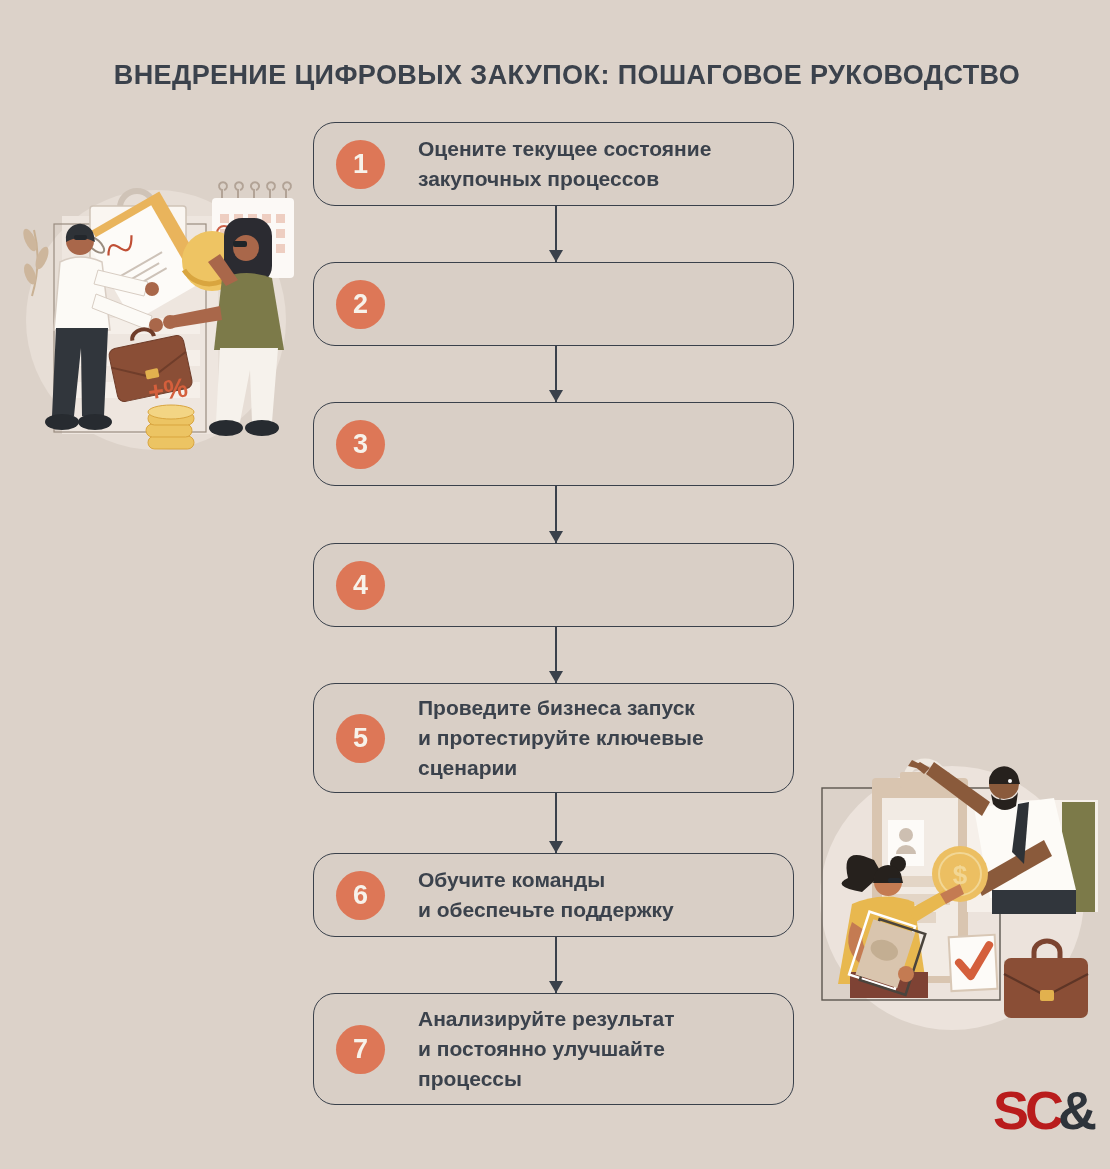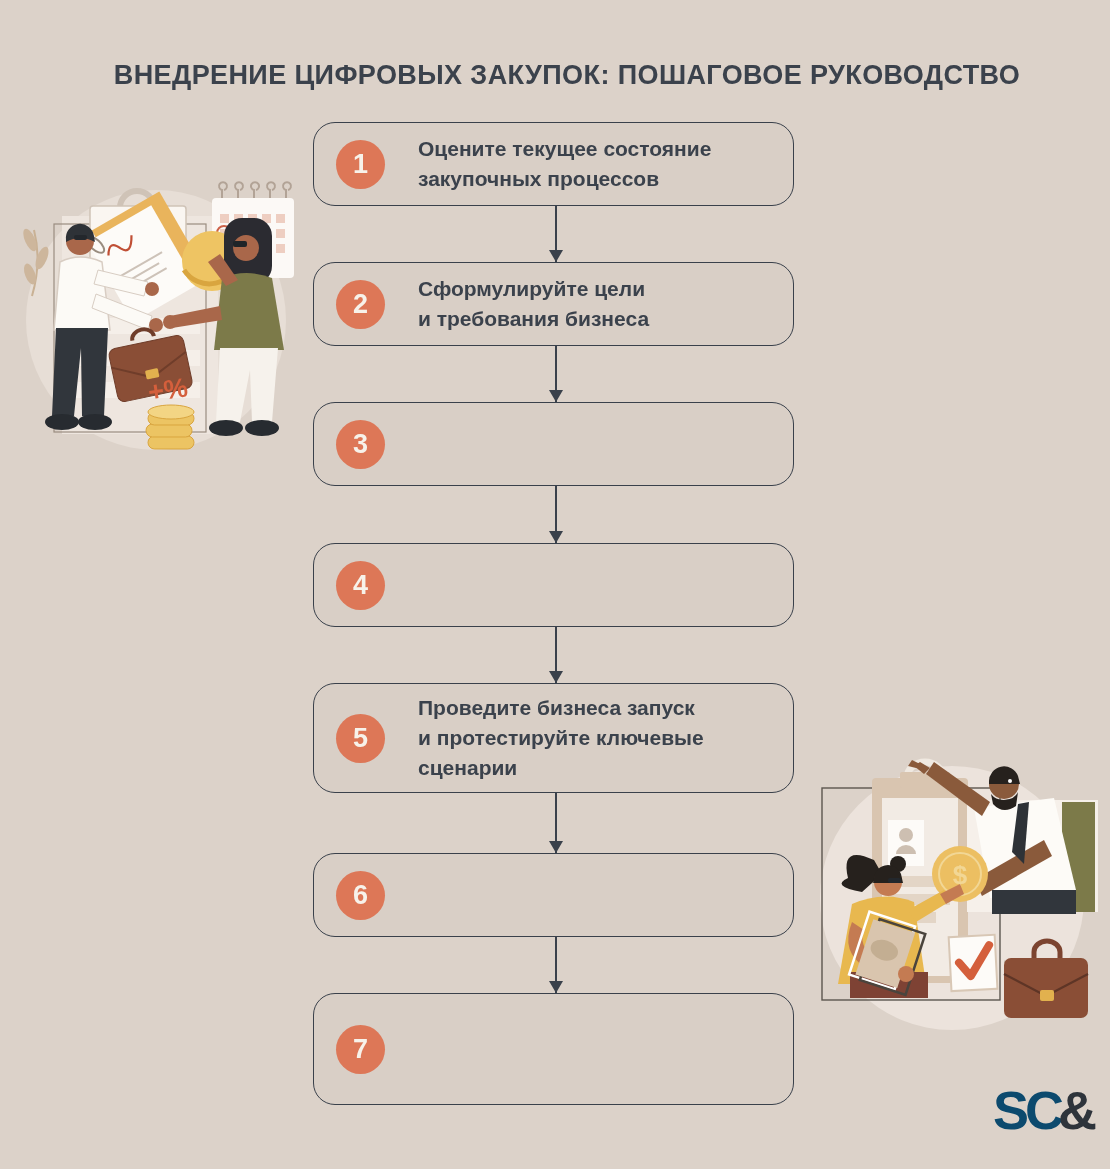--- a/index.html
+++ b/index.html
@@ -64,21 +64,21 @@
   }
   .illu{position:absolute;}
   .logo{
     position:absolute;
     left:993px;top:1083px;
     font-size:54px;
     font-weight:700;
     letter-spacing:-4px;
     line-height:1;
   }
-  .logo-sc{color:#0c4a6e;}
+  .logo-sc{color:#b91c1c;}
   .logo-amp{color:#2e343b;margin-left:-2px;}
 </style>
 </head>
 <body>
 
 <div class="page">
 
   <h1 class="title">ВНЕДРЕНИЕ ЦИФРОВЫХ ЗАКУПОК: ПОШАГОВОЕ РУКОВОДСТВО</h1>
 
   <svg class="illu" style="left:10px;top:178px;" width="290" height="285" viewBox="0 0 290 285">
@@ -253,22 +253,20 @@
     <div class="badge">1</div>
     <div class="step-text">Оцените текущее состояние
 закупочных процессов</div>
   </div>
   <div class="arrow" style="top:206px;height:56px">
       <span class="head"></span>
     </div>
 
   <div class="step" style="top:262px;height:84px">
     <div class="badge">2</div>
-    <div class="step-text">Сформулируйте цели
-и требования бизнеса</div>
   </div>
   <div class="arrow" style="top:346px;height:56px">
       <span class="head"></span>
     </div>
 
   <div class="step" style="top:402px;height:84px">
     <div class="badge">3</div>
   </div>
   <div class="arrow" style="top:486px;height:57px">
       <span class="head"></span>
@@ -286,26 +284,31 @@
     <div class="step-text">Проведите бизнеса запуск
 и протестируйте ключевые
 сценарии</div>
   </div>
   <div class="arrow" style="top:793px;height:60px">
       <span class="head"></span>
     </div>
 
   <div class="step" style="top:853px;height:84px">
     <div class="badge">6</div>
+    <div class="step-text">Обучите команды
+и обеспечьте поддержку</div>
   </div>
   <div class="arrow" style="top:937px;height:56px">
       <span class="head"></span>
     </div>
 
   <div class="step" style="top:993px;height:112px">
     <div class="badge">7</div>
+    <div class="step-text">Анализируйте результат
+и постоянно улучшайте
+процессы</div>
   </div>
 
   <div class="logo">
     <span class="logo-sc">SC</span><span class="logo-amp">&amp;</span>
   </div>
 
 </div>
 
 </body></html>

